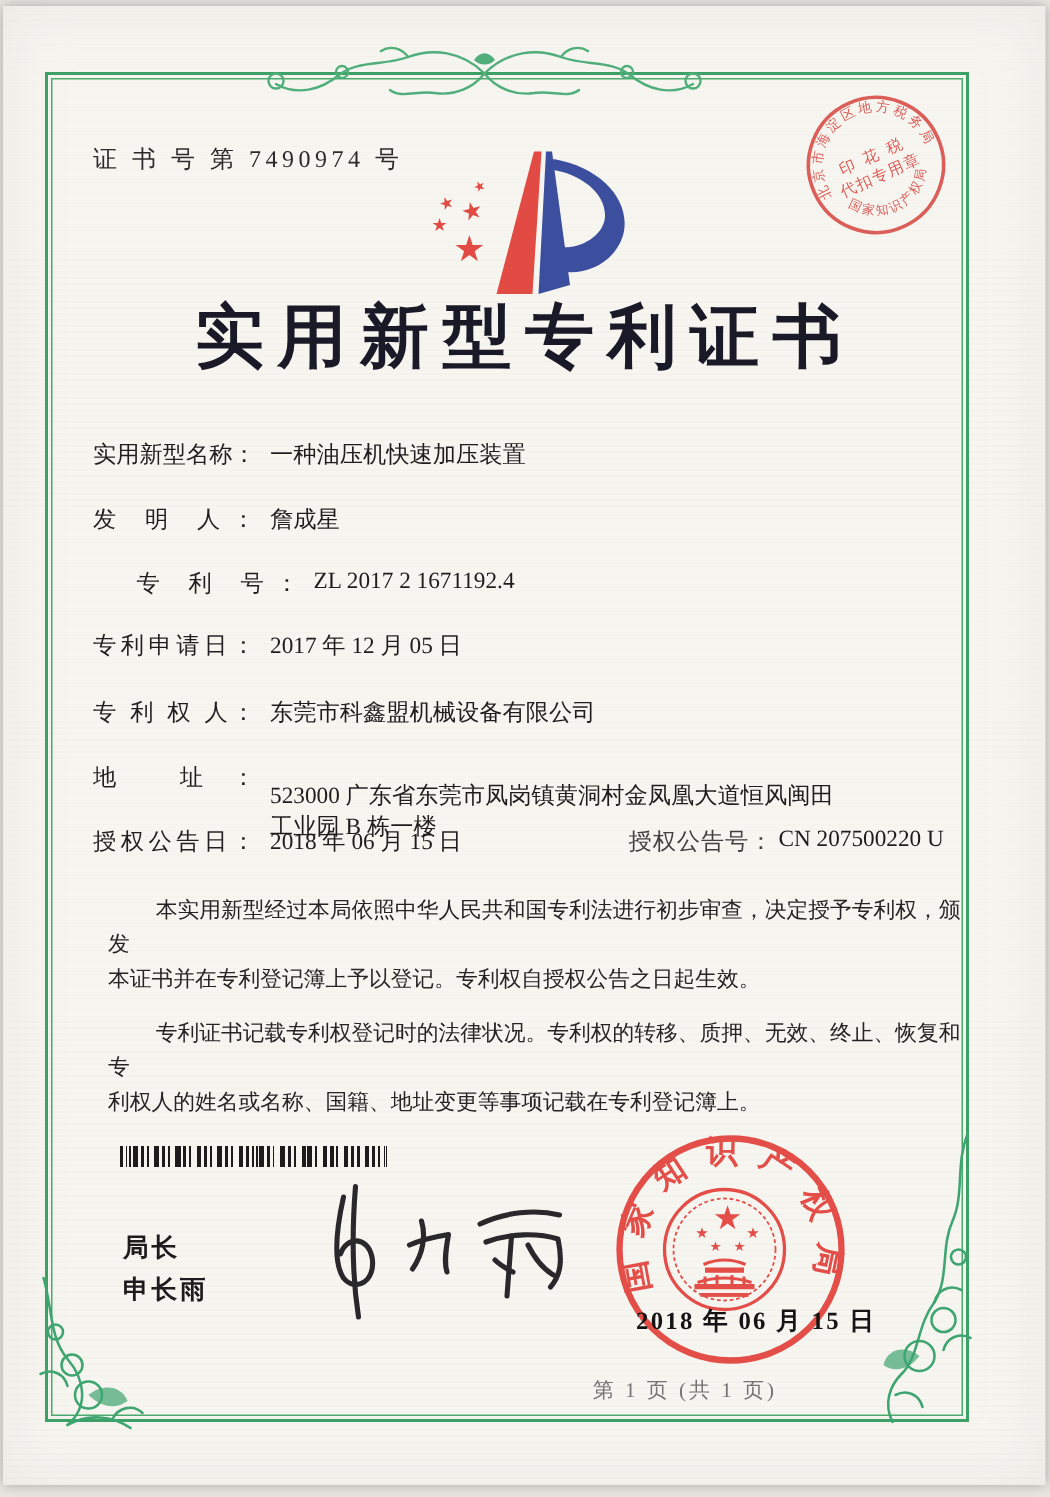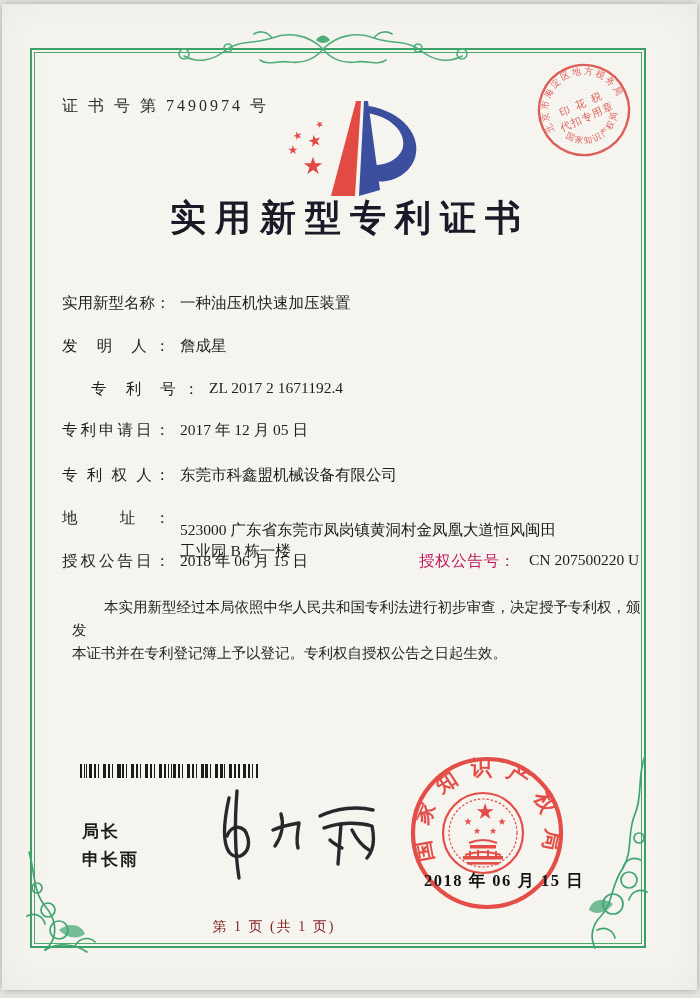--- a/index.html
+++ b/index.html
@@ -24,47 +24,47 @@
     position:absolute;left:2px;top:2px;right:2px;bottom:2px;
     border:1px solid #4aa96c;
   }
   .cert-no{
     position:absolute;left:62px;top:96px;
     font-size:16px;letter-spacing:3px;color:#2b2b2b;
   }
   .logo{position:absolute;left:273px;top:96px;}
   .title{
     position:absolute;left:0;top:194px;width:700px;text-align:center;
-    font-size:36px;font-weight:600;color:#191927;letter-spacing:9px;
+    font-size:46px;font-weight:600;color:#191927;letter-spacing:9px;
   }
   .row{position:absolute;left:62px;font-size:15.5px;color:#232323;white-space:nowrap;}
   .flabel{display:inline-block;width:108px;text-align-last:justify;text-align:justify;margin-right:10px;color:#1f1f1f;}
-  .flabel2{display:inline-block;width:96px;text-align-last:justify;text-align:justify;margin-right:14px;color:#be185d;}
+  .flabel2{display:inline-block;width:96px;text-align-last:justify;text-align:justify;margin-right:4px;color:#404040;}
   .fvalue{display:inline-block;vertical-align:top;white-space:pre-line;color:#1d1d1d;font-family:Liberation Serif, serif;}
   .row2col{position:absolute;left:357px;top:0;}
   .body-text{
     position:absolute;left:60px;top:584px;width:600px;
     font-size:14.5px;line-height:23.2px;color:#242424;
   }
   .body-text p{margin:12px;text-indent:2.2em;white-space:pre-line;}
   .barcode{
     position:absolute;left:80px;top:764px;width:178px;height:14px;
     background-image:
       repeating-linear-gradient(90deg,#1c1c1c 0 2px,transparent 2px 4px,#1c1c1c 4px 5px,transparent 5px 9px,#1c1c1c 9px 12px,transparent 12px 14px),
       repeating-linear-gradient(90deg,transparent 0 6px,#1c1c1c 6px 7px,transparent 7px 17px);
   }
   .director{position:absolute;left:82px;font-family:Liberation Sans, sans-serif;font-weight:600;font-size:17px;color:#1c1c1c;letter-spacing:2px;}
   .sig{position:absolute;left:185px;top:788px;}
   .seal-date{
     position:absolute;left:424px;top:870px;z-index:9;
     font-size:16.5px;color:#141414;letter-spacing:1.5px;font-weight:600;
   }
   .footer{
-    position:absolute;left:30px;top:918px;width:488px;text-align:center;
-    font-size:14px;color:#7f1d1d;letter-spacing:2px;
+    position:absolute;left:30px;top:918px;width:488px;text-align:right;
+    font-size:14px;color:#737373;letter-spacing:2px;
   }
   .tax-stamp{position:absolute;left:529px;top:55px;transform:rotate(-24deg);opacity:.88;}
   .office-seal{position:absolute;left:407px;top:753px;opacity:.93;}
   .flourish{position:absolute;}
   svg{display:block;}
 </style>
 </head>
 <body>
 
 <div class="paper"></div>
@@ -165,20 +165,22 @@
 <div class="row" style="top:551px;width:580px;">
   <span class="flabel">授权公告日：</span><span class="fvalue">2018 年 06 月 15 日</span>
   <span class="row2col">
     <span class="flabel2">授权公告号：</span><span class="fvalue">CN 207500220 U</span>
   </span>
 </div>
 
 <div class="body-text">
   <p>本实用新型经过本局依照中华人民共和国专利法进行初步审查，决定授予专利权，颁发
 本证书并在专利登记簿上予以登记。专利权自授权公告之日起生效。</p>
+  <p>专利证书记载专利权登记时的法律状况。专利权的转移、质押、无效、终止、恢复和专
+利权人的姓名或名称、国籍、地址变更等事项记载在专利登记簿上。</p>
 </div>
 
 <div class="barcode"></div>
 
 <div class="director" style="top:820px;">局长</div>
 <div class="director" style="top:848px;">申长雨</div>
 
 <svg class="sig" width="200" height="95" viewBox="0 0 200 95">
   <g stroke="#17171c" fill="none" stroke-width="3.4" stroke-linecap="round" stroke-linejoin="round" opacity=".92">
     <path d="M44,10 C40,28 36,52 44,64 C52,74 66,66 63,50 C60,36 46,36 42,48"></path>

